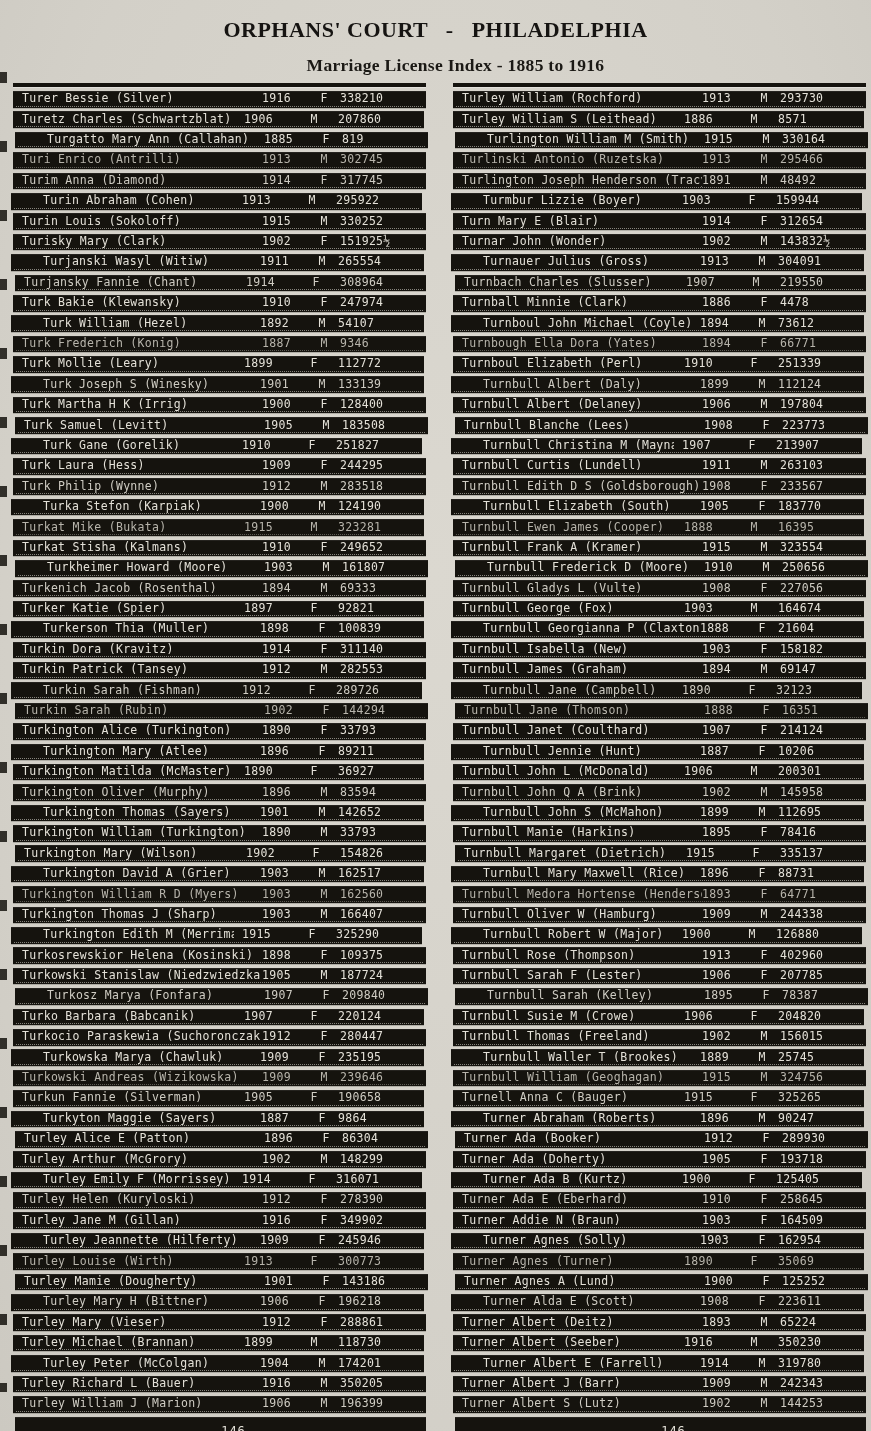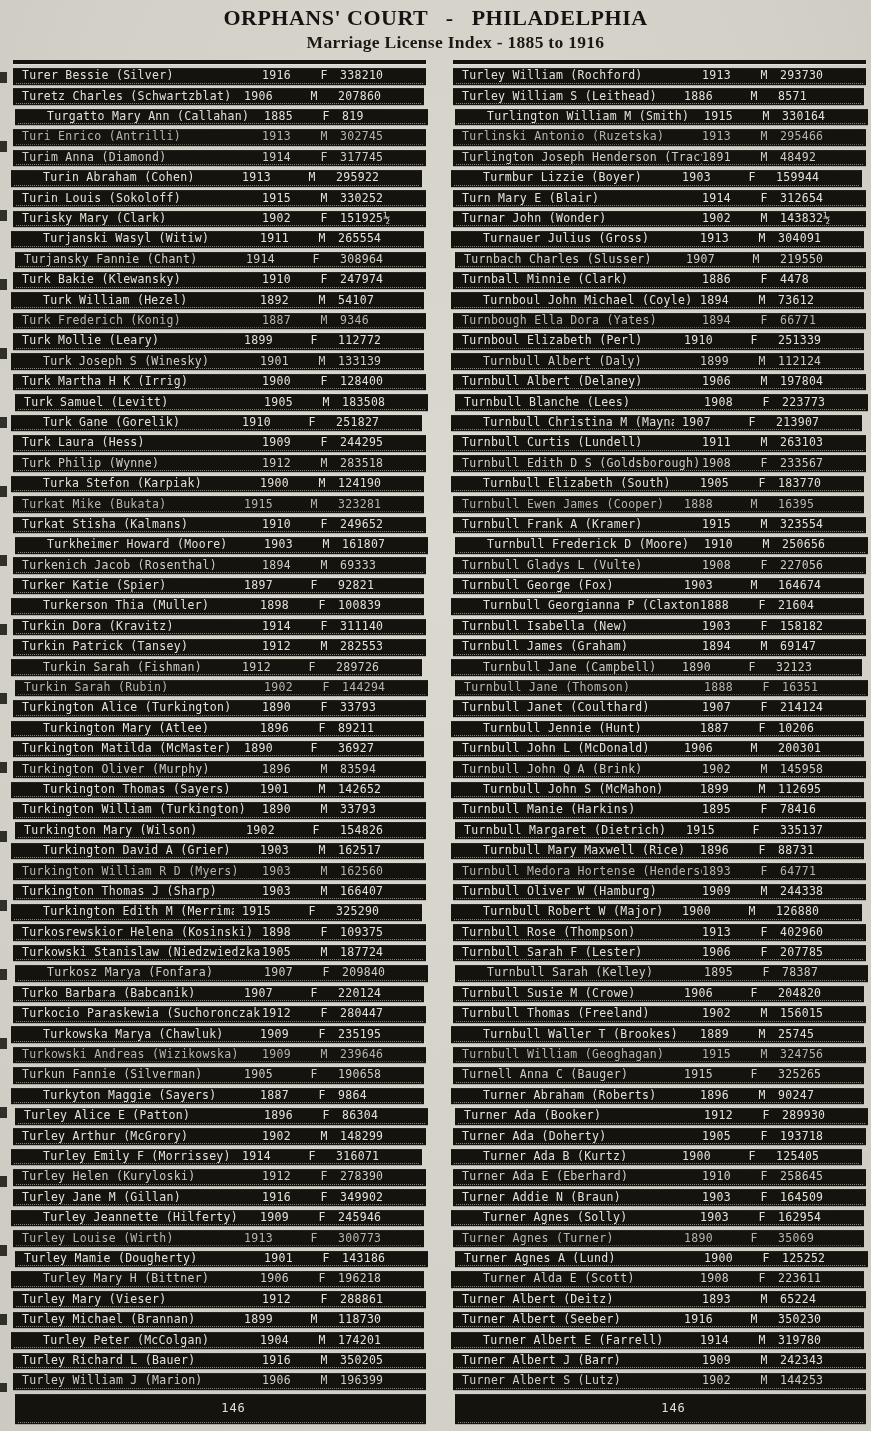--- a/index.html
+++ b/index.html
@@ -6,21 +6,21 @@
   body{
     width:871px;height:1431px;position:relative;overflow:hidden;
     background:#d6d3cb;
     background-image:radial-gradient(ellipse at 50% 40%, #dbd8d0 0%, #d3d0c8 70%, #ccc9c1 100%);
     font-family:"DejaVu Sans Mono","Liberation Mono",monospace;
   }
   .page-header{text-align:center;padding-top:5px;}
   .title{
     font-family:"Liberation Serif","DejaVu Serif",serif;
     font-weight:bold;font-size:22px;line-height:26px;color:#161412;
-    margin:0;letter-spacing:.5px;white-space:pre;
+    margin:12px;letter-spacing:.5px;white-space:pre;
   }
   .subtitle{
     font-family:"Liberation Serif","DejaVu Serif",serif;
     font-weight:bold;font-size:17.5px;line-height:21px;color:#1b1915;
     margin:1px 0 0 0;letter-spacing:.3px;white-space:pre;padding-left:40px;
   }
   .cols{display:flex;gap:27px;padding:7px 5px 0 13px;}
   .col{flex:1;display:flex;flex-direction:column;min-width:0;}
   .col::before{
     content:"";height:4px;background:#15130e;margin-bottom:4px;

